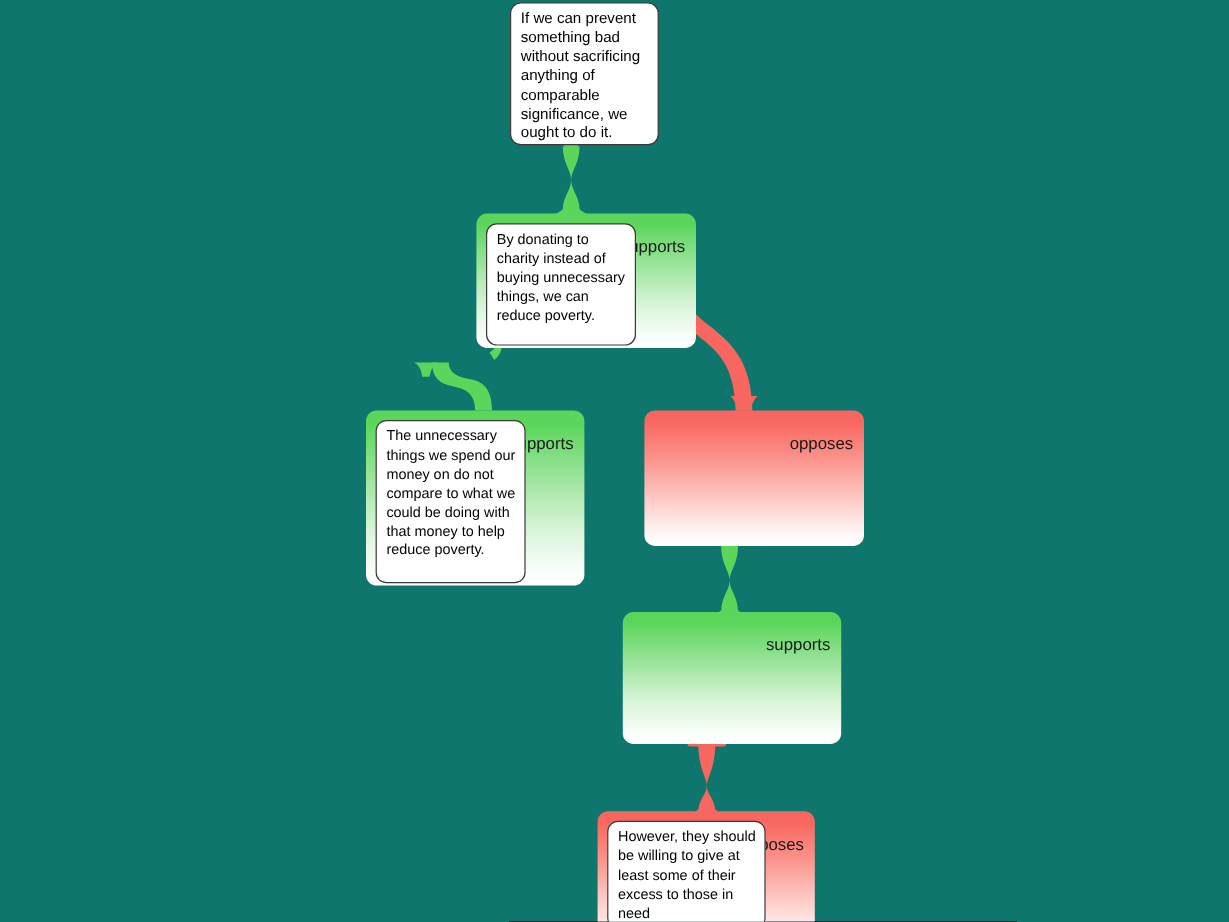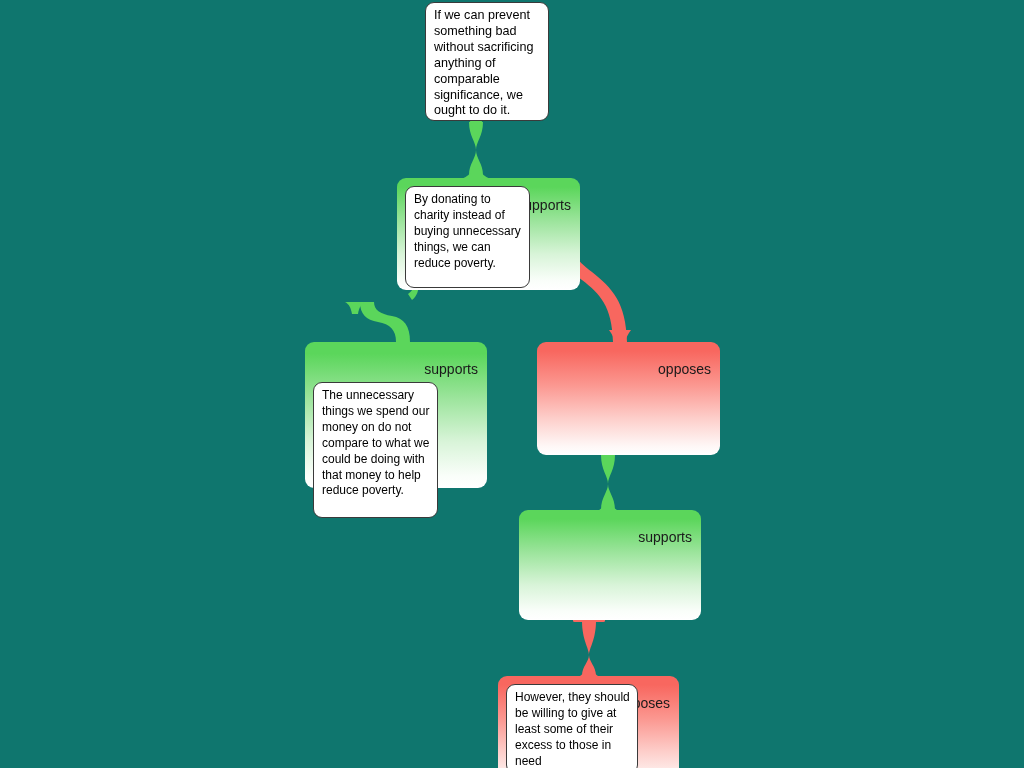--- a/index.html
+++ b/index.html
@@ -157,21 +157,21 @@
 
   <div id="node-root" style="left:425px; top:2px; width:124px; height:119px;">If we can prevent something bad without sacrificing anything of comparable significance, we ought to do it.</div>
 
   <div class="node supports" style="left:397px; top:178px; width:183px; height:112px;">
     <span class="node-label">supports</span>
     <div class="card" style="width:125px; height:102px;">By donating to charity instead of buying unnecessary things, we can reduce poverty.</div>
   </div>
 
   <div class="node supports" style="left:305px; top:342px; width:182px; height:146px;">
     <span class="node-label">supports</span>
-    <div class="card" style="width:125px; height:136px;margin-top:32px;">The unnecessary things we spend our money on do not compare to what we could be doing with that money to help reduce poverty.</div>
+    <div class="card" style="width:125px; height:136px;">The unnecessary things we spend our money on do not compare to what we could be doing with that money to help reduce poverty.</div>
   </div>
 
   <div class="node opposes" style="left:537px; top:342px; width:183px; height:113px;">
     <span class="node-label">opposes</span>
   </div>
 
   <div class="node supports" style="left:519px; top:510px; width:182px; height:110px;">
     <span class="node-label">supports</span>
   </div>
 

